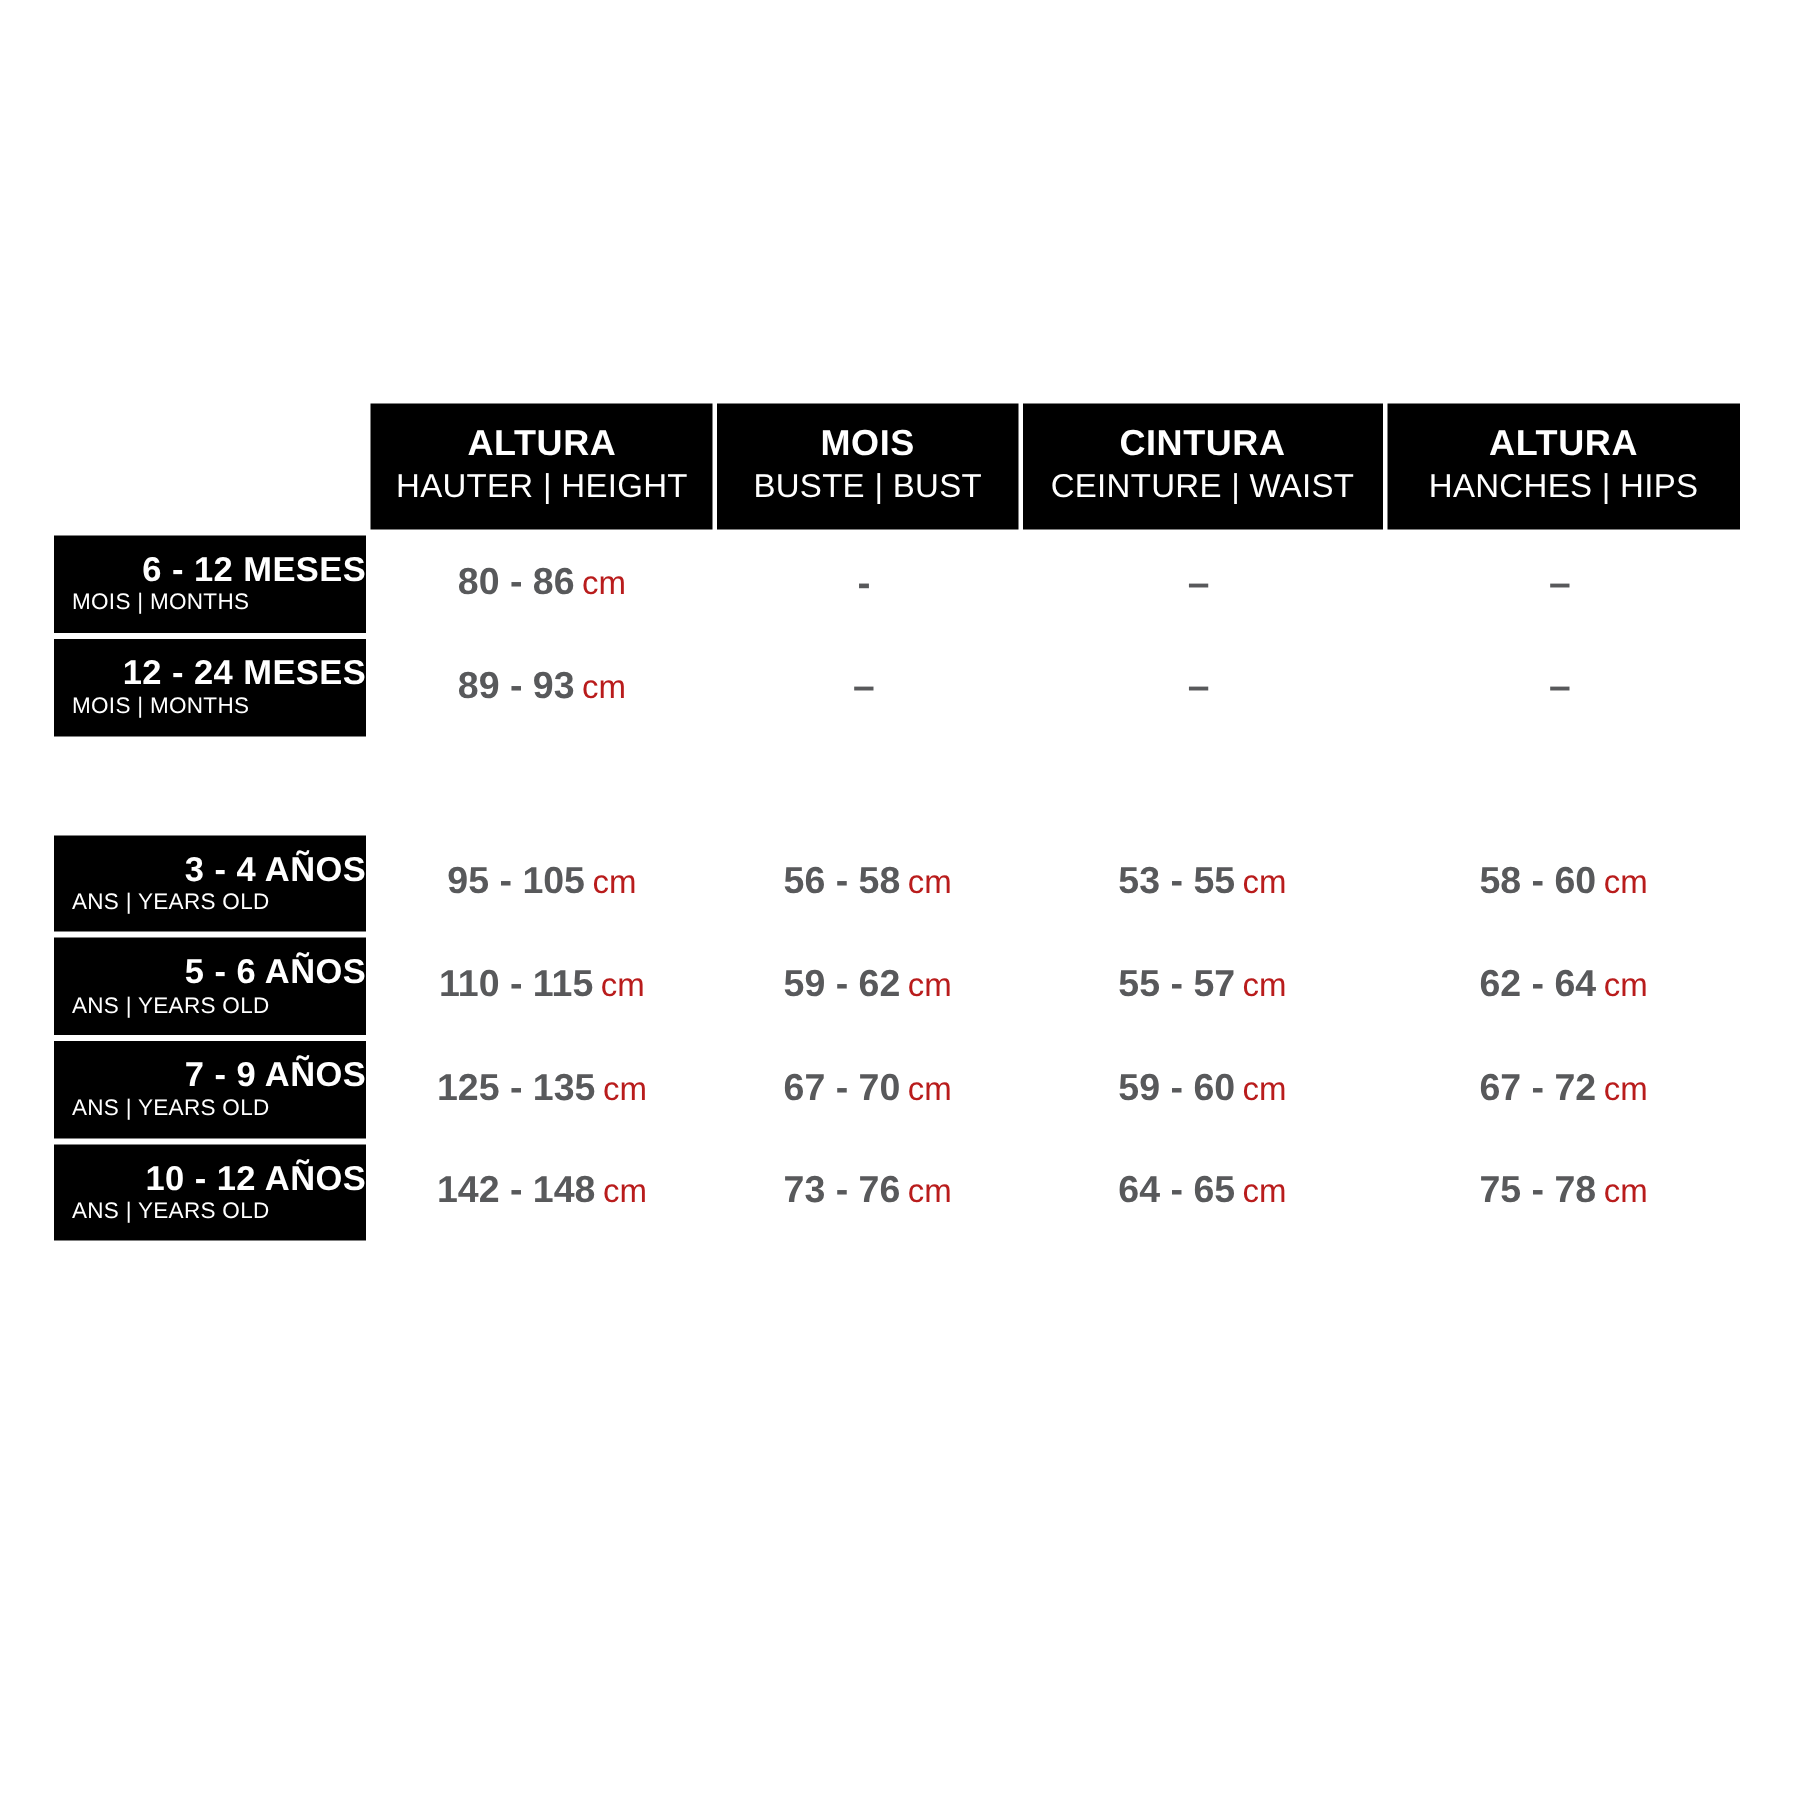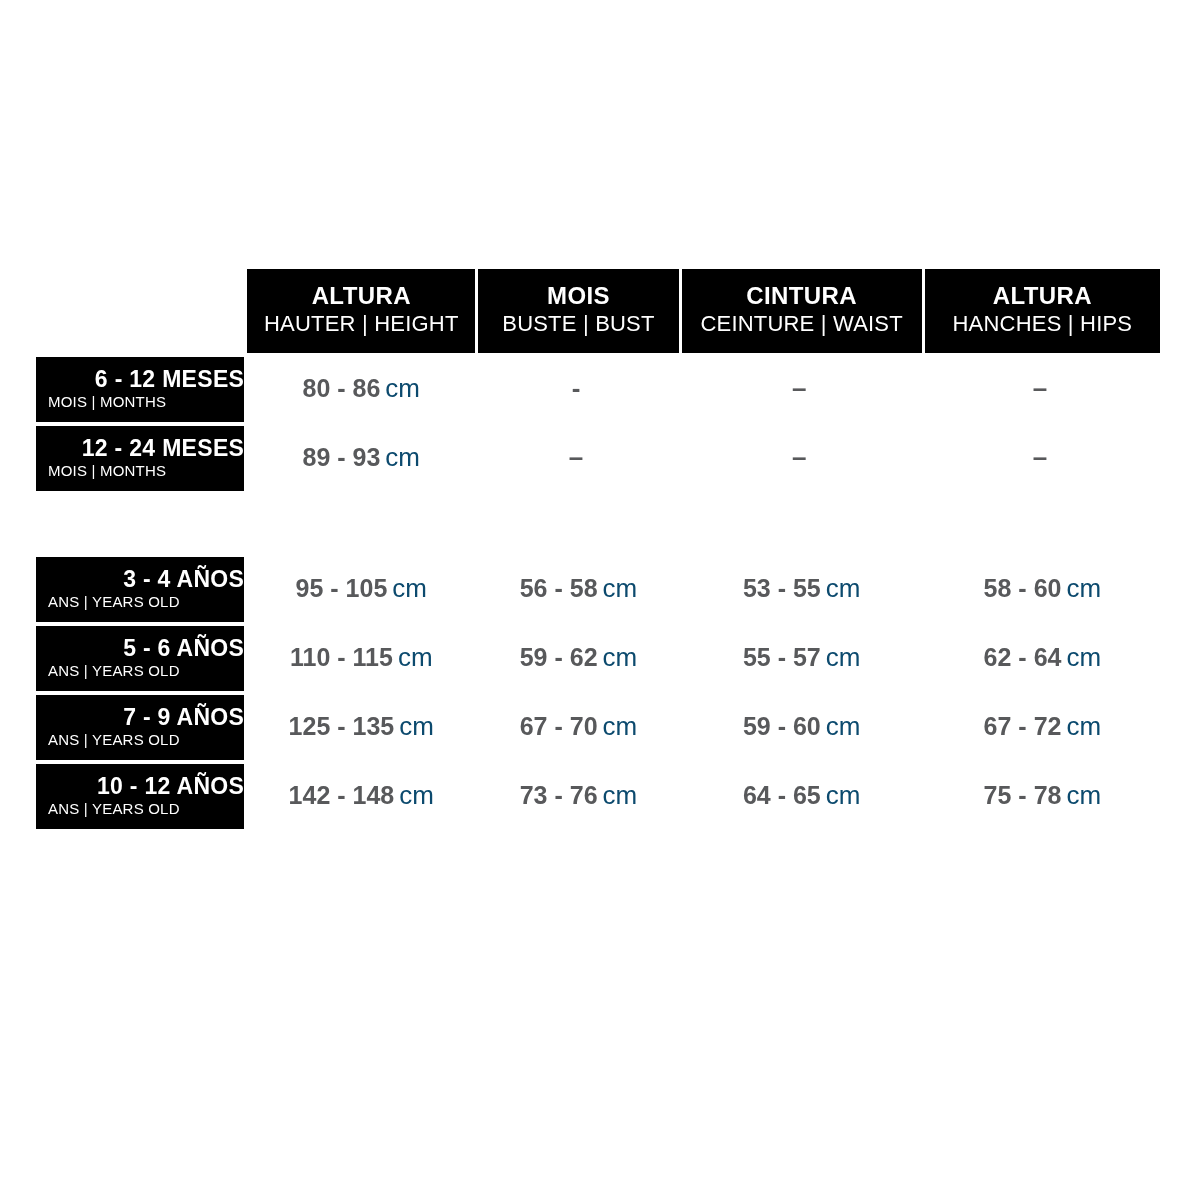--- a/index.html
+++ b/index.html
@@ -93,22 +93,22 @@
     vertical-align: middle;
     font-size: 25px;
     font-weight: bold;
     color: #58595b;
     padding: 16px 4px 18px 4px;
     background: #ffffff;
     white-space: nowrap;
   }
   td.value .unit {
     font-weight: normal;
-    font-size: 26px;
-    color: #0c4a6e;
+    font-size: 22px;
+    color: #b91c1c;
     margin-left: 5px;
     text-align: right;
   }
   td.value.dash {
     font-weight: bold;
     font-size: 26px;
   }
 
   tr.spacer td {
     height: 58px;

